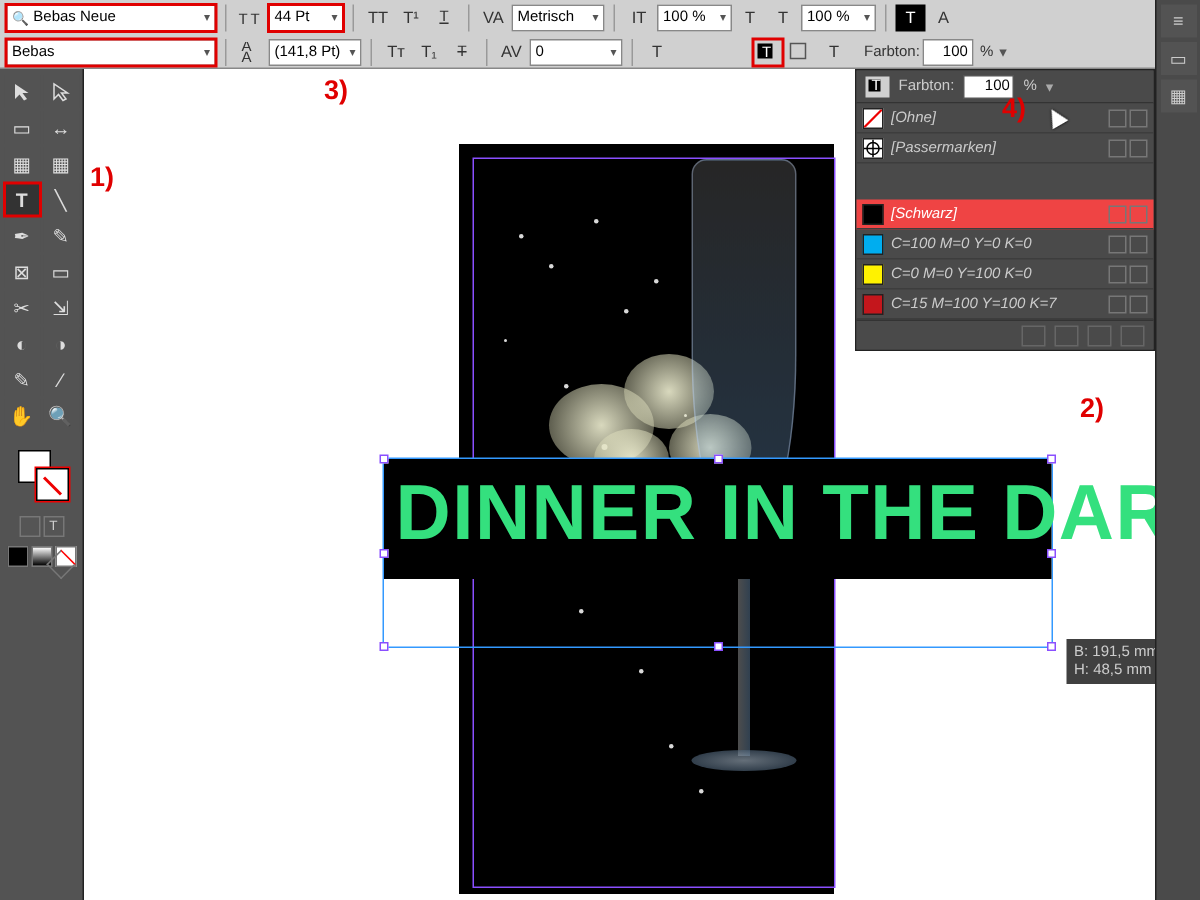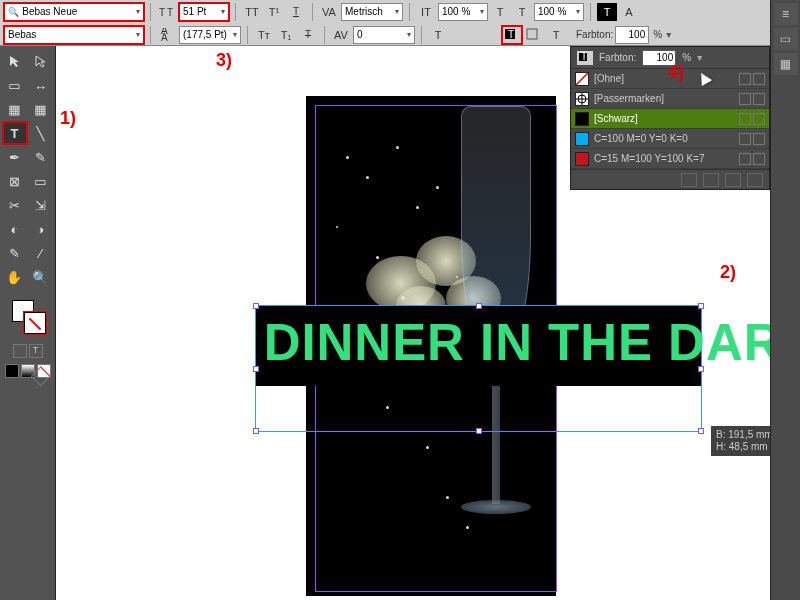--- a/index.html
+++ b/index.html
@@ -45,23 +45,23 @@
 .selhandle { position:absolute; width:6px; height:6px; background:#fff; border:1px solid #8a4fff; }
 .infobox { position:absolute; left:655px; top:380px; width:80px; height:30px; background:#404040; color:#ccc; font-size:9px; padding:3px 5px; line-height:12px; }
 
 
 .swpanel { position:absolute; top:46px; right:30px; width:200px; background:#4a4a4a; border:1px solid #222; }
 .swhead { height:22px; background:#4a4a4a; display:flex; align-items:center; padding:0 6px; gap:6px; border-bottom:1px solid #333; }
 .swhead .lbl { color:#ccc; font-size:10px; }
 .swhead .num { width:34px; height:16px; background:#fff; border:1px solid #555; text-align:right; padding-right:2px; font-size:10px; }
 .swlist { background:#4a4a4a; }
 .swrow { height:20px; display:flex; align-items:center; padding:0 4px; gap:5px; color:#ccc; font-size:10px; border-bottom:1px solid #3d3d3d; }
-.swrow.selrow { background:#4d7c0f; color:#fff; }
+.swrow.selrow { background:#ef4444; color:#fff;margin-top:24px; }
 .swchip { width:14px; height:14px; border:1px solid #222; flex:none; }
-.swrow .nm { flex:1; overflow:hidden; text-overflow:ellipsis; white-space:nowrap; }
+.swrow .nm { flex:1; overflow:hidden; text-overflow:ellipsis; white-space:nowrap;font-style:italic; }
 .swicons { display:flex; gap:2px; }
 .swicons span { width:12px; height:12px; border:1px solid #777; display:inline-block; }
 .swfoot { height:20px; background:#4a4a4a; border-top:1px solid #333; display:flex; justify-content:flex-end; align-items:center; gap:6px; padding:0 6px; }
 .swfoot span { width:16px; height:14px; border:1px solid #666; display:inline-block; }
 
 
 .rstrip { position:absolute; top:0; right:0; width:30px; bottom:0; background:#4a4a4a; border-left:1px solid #222; }
 .rstrip .ric { width:24px; height:22px; margin:3px auto; background:#535353; display:flex; align-items:center; justify-content:center; color:#ccc; font-size:12px; }
 
 
@@ -81,21 +81,21 @@
       <span class="dd">▾</span>
     </div>
     <div class="sep"></div>
     <span class="iconbtn">
       <svg width="16" height="14">
           <text x="0" y="11" font-size="11" fill="#333">T</text>
           <text x="8" y="11" font-size="7" fill="#333">T</text>
         </svg>
     </span>
     <div class="combo hl-red" style="width:50px">
-      <span>51 Pt</span>
+      <span>44 Pt</span>
       <span class="dd">▾</span>
     </div>
     <div class="sep"></div>
     <span class="iconbtn">TT</span>
     <span class="iconbtn">T¹</span>
     <span class="iconbtn">
         <u>T</u>
       </span>
     <div class="sep"></div>
     <span class="iconbtn">VA</span>
@@ -125,21 +125,21 @@
       <span class="dd">▾</span>
     </div>
     <div class="sep"></div>
     <span class="iconbtn">
       <svg width="16" height="14">
           <text x="2" y="6" font-size="6" fill="#333">A</text>
           <text x="2" y="13" font-size="6" fill="#333">A</text>
         </svg>
     </span>
     <div class="combo" style="width:62px">
-      <span>(177,5 Pt)</span>
+      <span>(141,8 Pt)</span>
       <span class="dd">▾</span>
     </div>
     <div class="sep"></div>
     <span class="iconbtn">Tᴛ</span>
     <span class="iconbtn">T₁</span>
     <span class="iconbtn">
         <s>T</s>
       </span>
     <div class="sep"></div>
     <span class="iconbtn">AV</span>
@@ -323,20 +323,28 @@
       </div>
       <div class="swrow">
         <div class="swchip" style="background: rgb(0, 173, 239);"></div>
         <div class="nm">C=100 M=0 Y=0 K=0</div>
         <div class="swicons">
           <span></span>
           <span></span>
         </div>
       </div>
       <div class="swrow">
+        <div class="swchip" style="background: rgb(255, 242, 0);"></div>
+        <div class="nm">C=0 M=0 Y=100 K=0</div>
+        <div class="swicons">
+          <span></span>
+          <span></span>
+        </div>
+      </div>
+      <div class="swrow">
         <div class="swchip" style="background: rgb(196, 22, 28);"></div>
         <div class="nm">C=15 M=100 Y=100 K=7</div>
         <div class="swicons">
           <span></span>
           <span></span>
         </div>
       </div>
     </div>
   <div class="swfoot">
     <span></span>

